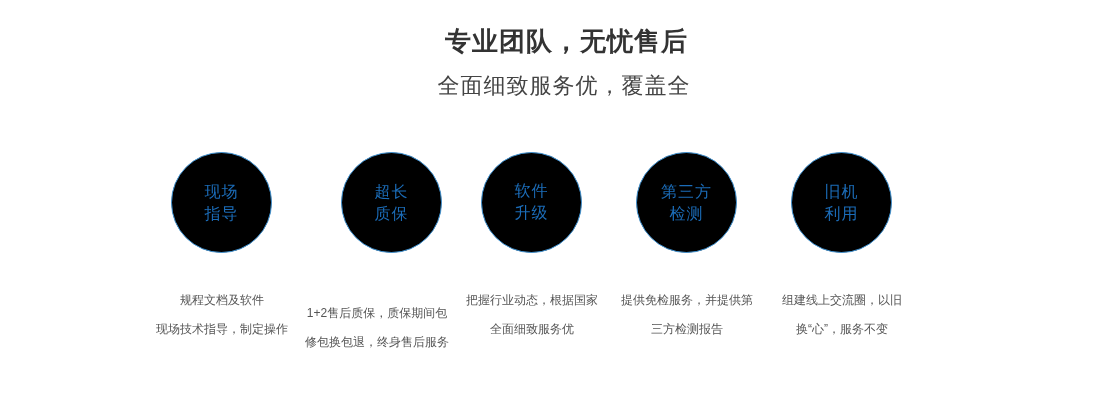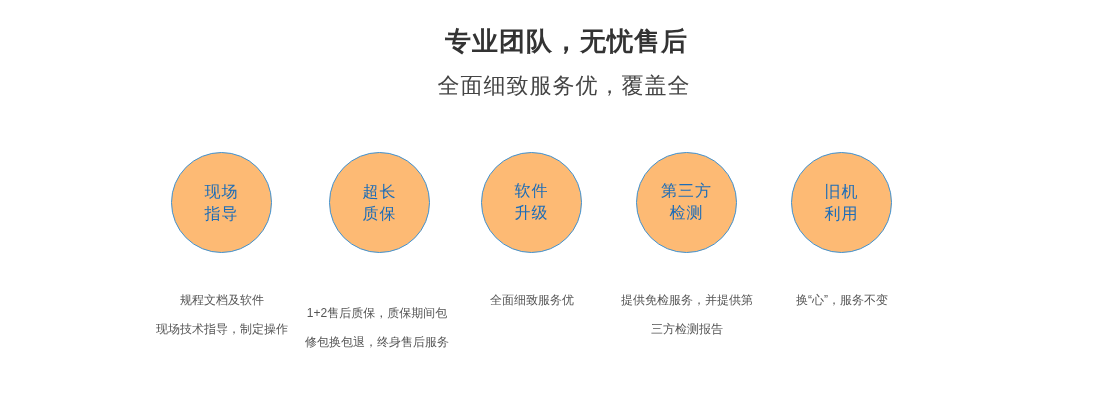--- a/index.html
+++ b/index.html
@@ -65,21 +65,21 @@
     position: relative;
     width: 101px;
     height: 101px;
     border-radius: 50%;
     border: 1px solid #3f92d2;
     box-sizing: border-box;
     display: flex;
     flex-direction: column;
     align-items: center;
     justify-content: center;
-    background: #fdba74;
+    background: #000000;
   }
   .circle-line {
     font-size: 16px;
     line-height: 22px;
     color: #1b6cb8;
     letter-spacing: 1px;
     white-space: nowrap;
   }
 
   
@@ -115,35 +115,35 @@
 
   <div class="circles-row">
 
     <div class="feature" style="left:0px;">
       <div class="circle">
         <span class="circle-line">现场</span>
         <span class="circle-line">指导</span>
       </div>
     </div>
 
-    <div class="feature" style="left:158px;">
+    <div class="feature" style="left:170px;">
       <div class="circle">
         <span class="circle-line">超长</span>
         <span class="circle-line">质保</span>
       </div>
     </div>
 
     <div class="feature" style="left:310px;font-family:Liberation Mono, monospace;">
       <div class="circle">
         <span class="circle-line">软件</span>
         <span class="circle-line">升级</span>
       </div>
     </div>
 
-    <div class="feature" style="left:465px;font-family:Liberation Mono, monospace;">
+    <div class="feature" style="left:465px;">
       <div class="circle">
         <span class="circle-line">第三方</span>
         <span class="circle-line">检测</span>
       </div>
     </div>
 
     <div class="feature" style="left:620px;">
       <div class="circle">
         <span class="circle-line">旧机</span>
         <span class="circle-line">利用</span>
@@ -158,27 +158,29 @@
       <div class="caption-line">规程文档及软件</div>
       <div class="caption-line">现场技术指导，制定操作</div>
     </div>
 
     <div class="caption" style="left:287px;margin-top:13px;">
       <div class="caption-line">1+2售后质保，质保期间包</div>
       <div class="caption-line">修包换包退，终身售后服务</div>
     </div>
 
     <div class="caption" style="left:442px;">
+      <div class="caption-line">把握行业动态，根据国家</div>
       <div class="caption-line">全面细致服务优</div>
     </div>
 
     <div class="caption" style="left:597px;">
       <div class="caption-line">提供免检服务，并提供第</div>
       <div class="caption-line">三方检测报告</div>
     </div>
 
     <div class="caption" style="left:752px;">
+      <div class="caption-line">组建线上交流圈，以旧</div>
       <div class="caption-line">换“心”，服务不变</div>
     </div>
 
   </div>
 
 </div>
 
 </body></html>

